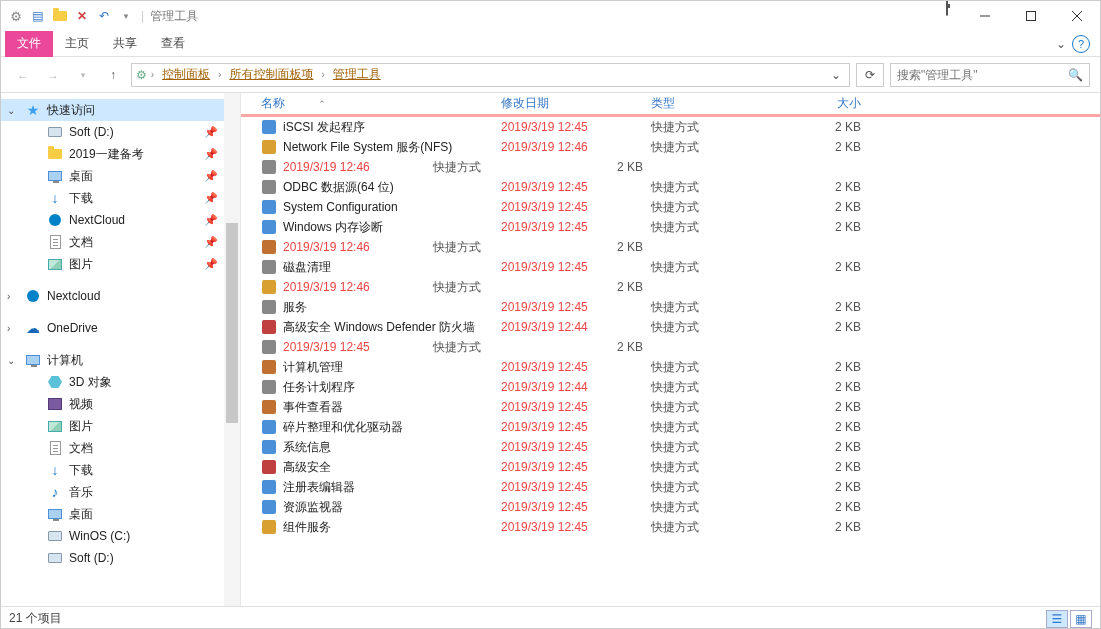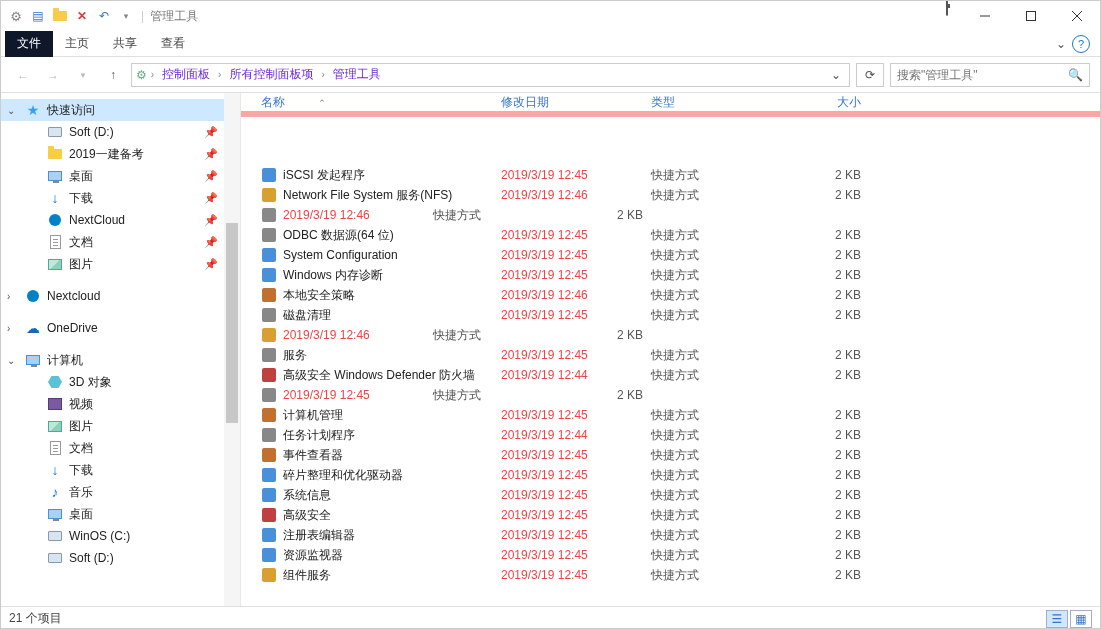--- a/index.html
+++ b/index.html
@@ -12,30 +12,30 @@
 .title-sep { color: #ccc; margin: 0 6px; }
 .titlebar .title-text { color: #777; font-size: 12px; }
 .win-controls { margin-left: auto; display: flex; }
 .win-controls .wc { width: 46px; height: 30px; display: flex; align-items: center; justify-content: center; color: #555; }
 .win-icon-battery { width: 18px; height: 12px; border: 1px solid #555; border-radius: 2px; position: relative; margin-right: 14px; }
 .win-icon-battery::after { content: ""; position: absolute; right: -3px; top: 3px; width: 2px; height: 4px; background: #555; }
 
 
 .ribbon { height: 26px; background: #fff; border-bottom: 1px solid #e0e0e0; display: flex; align-items: center; padding-left: 4px; position:relative;}
 .ribbon .tab { height: 26px; padding: 0 12px; display: flex; align-items: center; font-size: 12px; color: #444; cursor: default; }
-.ribbon .tab.file { background: #0f172a; color: #fff; }
+.ribbon .tab.file { background: #ec4899; color: #fff; }
 .ribbon .help { margin-left: auto; margin-right: 10px; width: 18px; height: 18px; border-radius: 50%; border: 1px solid #1979ca; color: #1979ca; display:flex;align-items:center;justify-content:center; font-size:11px;}
 .ribbon .chev { position:absolute; right:34px; color:#555;}
 
 
 .addr-row { height: 36px; border-bottom: 1px solid #e0e0e0; display:flex; align-items:center; padding: 0 10px; gap:6px;}
 .nav-btn { width:24px; height:24px; display:flex; align-items:center; justify-content:center; color:#bbb; }
 .nav-btn.enabled { color:#555; }
 .addr-box { flex:1; height:24px; border:1px solid #ccc; display:flex; align-items:center; padding:0 4px; gap:4px;}
-.addr-box .crumb { color:#6d28d9; padding:0 4px; }
+.addr-box .crumb { color:#a16207; padding:0 4px;text-decoration:underline; }
 .addr-box .sep { color:#888; font-size:10px;}
 .addr-drop { color:#555; padding:0 4px;}
 .refresh-btn { width:28px; height:24px; border:1px solid #ccc; display:flex; align-items:center; justify-content:center; color:#555;}
 .search-box { width:200px; height:24px; border:1px solid #ccc; display:flex; align-items:center; padding:0 6px; color:#888; justify-content:space-between;}
 .search-box input { border:none; outline:none; width:160px; font-size:12px; color:#333;}
 
 
 .main { display:flex; height: calc(629px - 30px - 26px - 36px - 24px); }
 .sidebar { width:240px; border-right:1px solid #e8e8e8; padding-top:6px; overflow:hidden; position:relative;}
 .sidebar-scroll-track { position:absolute; right:0; top:0; width:16px; height:100%; background:#f5f5f5;}
@@ -44,26 +44,26 @@
 .sb-item.lvl1 { padding-left:46px; }
 .sb-item.group { font-weight:normal;}
 .sb-item.sel { background:#cde8ff;}
 .sb-item .pin { position:absolute; right:22px; color:#9aa; font-size:11px;}
 .sb-item .exp { position:absolute; left:6px; color:#555; font-size:10px;}
 .sb-icon { width:16px; height:16px; display:flex; align-items:center; justify-content:center; font-size:12px;}
 .sb-spacer { height:10px;}
 
 
 .content { flex:1; display:flex; flex-direction:column; overflow:hidden;}
-.col-headers { height:24px; display:flex; align-items:center; border-bottom:6px solid #fca5a5; color:#3477c7; font-size:12px; padding-left:20px;}
+.col-headers { height:24px; display:flex; align-items:center; border-bottom:3px solid #fca5a5; color:#3477c7; font-size:12px; padding-left:20px;}
 .col-name { width:240px;}
 .col-date { width:150px;}
 .col-type { width:130px;}
 .col-size { width:80px; text-align:right;}
-.rows { flex:1; overflow:auto;margin-top:48px;}
+.rows { flex:1; overflow:auto;}
 .row { height:20px; display:flex; align-items:center; padding-left:20px; color:#222;}
 .row .r-icon { width:16px; height:16px; margin-right:6px; display:flex; align-items:center; justify-content:center; font-size:11px;}
 .row .r-name { width:218px; overflow:hidden; white-space:nowrap;}
 .row .r-date { width:150px; color:#ef4444;}
 .row .r-type { width:130px; color:#555;}
 .row .r-size { width:80px; text-align:right; color:#555;}
 
 
 .statusbar { height:24px; border-top:1px solid #e0e0e0; display:flex; align-items:center; padding:0 8px; color:#444; font-size:12px;}
 .statusbar .views { margin-left:auto; display:flex; gap:2px;}
@@ -362,21 +362,20 @@
           </span>
           <span class="r-name">Windows 内存诊断</span>
           <span class="r-date">2019/3/19 12:45</span>
           <span class="r-type">快捷方式</span>
           <span class="r-size">2 KB</span>
         </div>
         <div class="row">
           <span class="r-icon">
             <span style="width:14px;height:14px;background:#c07030;display:block;border-radius:2px;"></span>
           </span>
-          <span class="r-name">本地安全策略</span>
           <span class="r-date">2019/3/19 12:46</span>
           <span class="r-type">快捷方式</span>
           <span class="r-size">2 KB</span>
         </div>
         <div class="row">
           <span class="r-icon">
             <span style="width:14px;height:14px;background:#888;display:block;border-radius:2px;"></span>
           </span>
           <span class="r-name">磁盘清理</span>
           <span class="r-date">2019/3/19 12:45</span>

